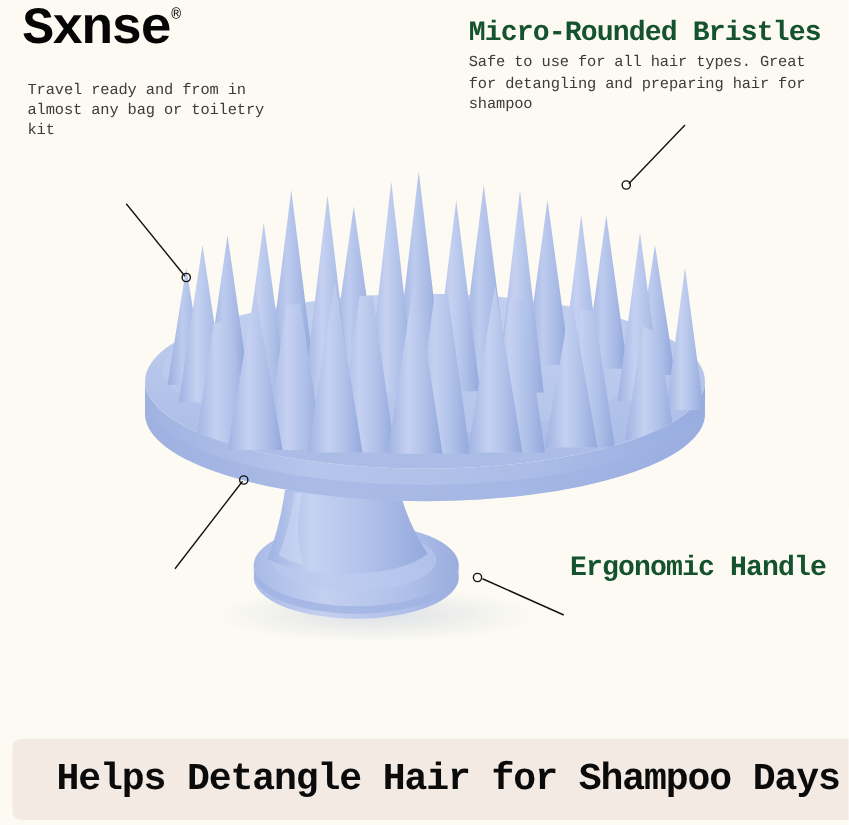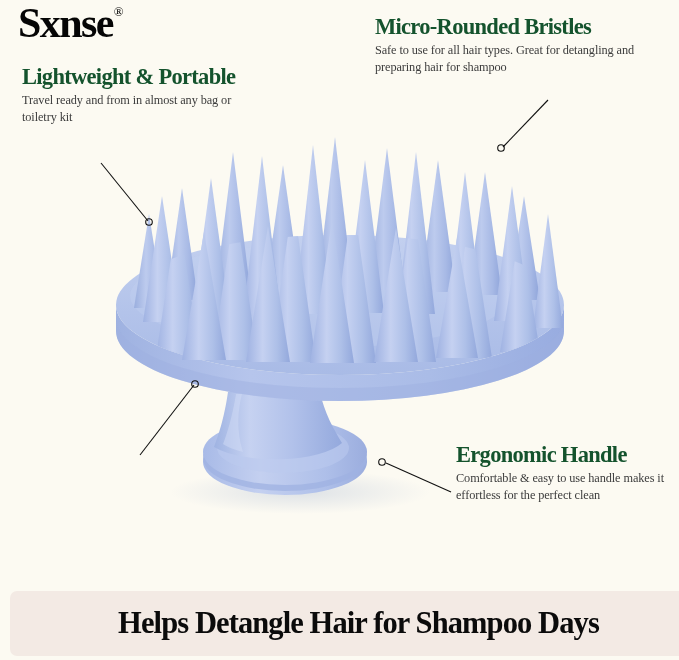--- a/index.html
+++ b/index.html
@@ -6,21 +6,21 @@
     margin: 0;
     padding: 0;
     background: #ffffff;
   }
   #page {
     position: relative;
     width: 679px;
     height: 660px;
     background: #fcfaf2;
     overflow: hidden;
-    font-family: Liberation Serif, serif;
+    font-family: Liberation Mono, monospace;
     -webkit-font-smoothing: antialiased;
   }
 
   
   #brand {
     position: absolute;
     left: 18px;
     top: 2px;
     display: flex;
     align-items: flex-start;
@@ -236,32 +236,30 @@
       <circle cx="382" cy="462" r="3.3" fill="none" stroke="#111111" stroke-width="1.1"></circle>
     </g>
   </svg>
 
   <div id="brand">
     <span id="brand-name">Sxnse</span>
     <span id="brand-reg">®</span>
   </div>
 
   <div class="callout" id="callout-lightweight">
-    <p class="callout-title">Lightweight &amp; Portable</p>
     <p class="callout-body">Travel ready and from in almost any bag or toiletry kit</p>
   </div>
 
   <div class="callout" id="callout-bristles">
     <p class="callout-title">Micro-Rounded Bristles</p>
     <p class="callout-body">Safe to use for all hair types. Great for detangling and preparing hair for shampoo</p>
   </div>
 
 
   <div class="callout" id="callout-ergonomic">
     <p class="callout-title">Ergonomic Handle</p>
-    <p class="callout-body">Comfortable &amp; easy to use handle makes it effortless for the perfect clean</p>
   </div>
 
   <div id="banner">
     <span id="banner-text">Helps Detangle Hair for Shampoo Days</span>
   </div>
 
 </div>
 
 </body></html>

